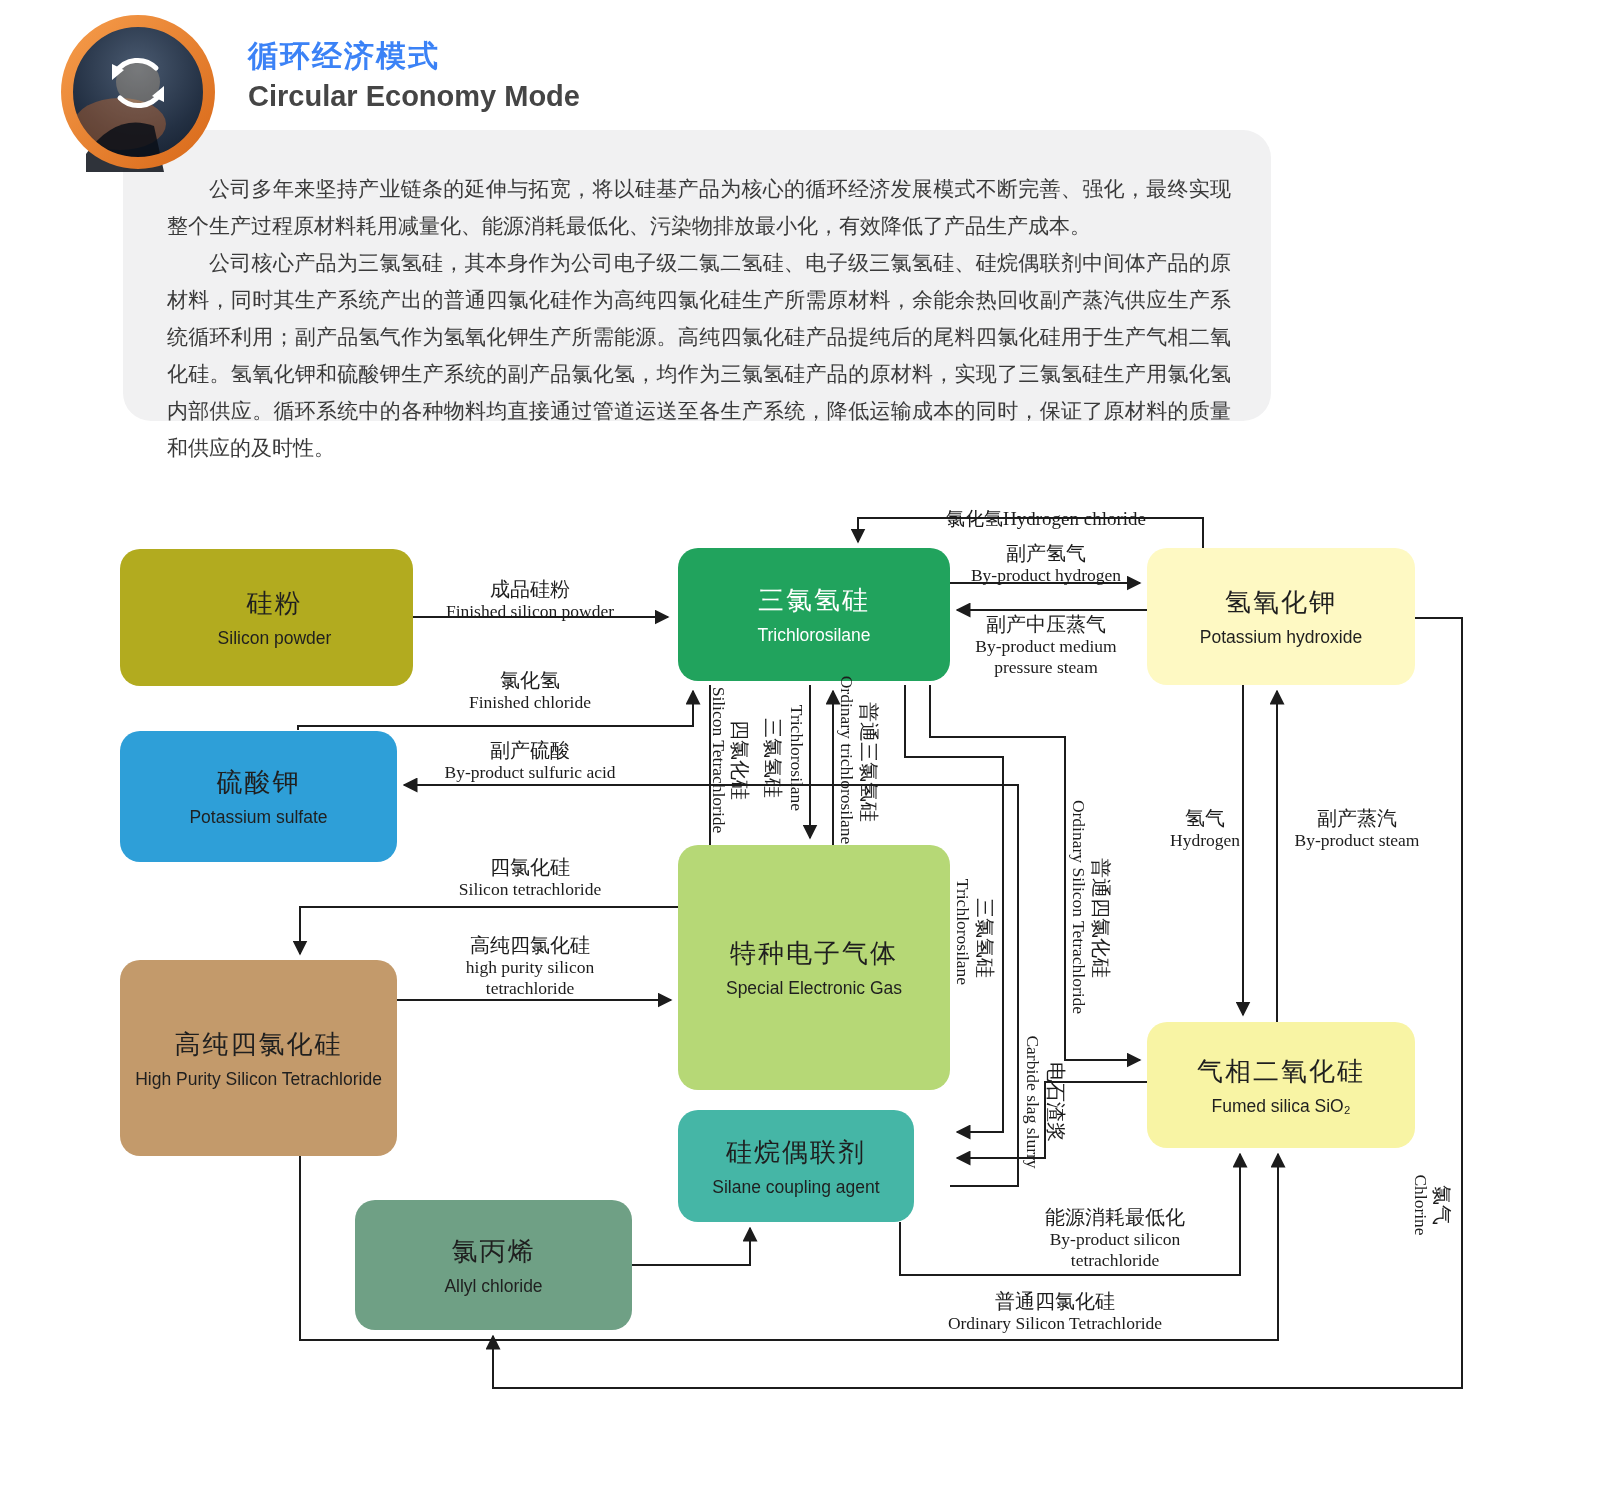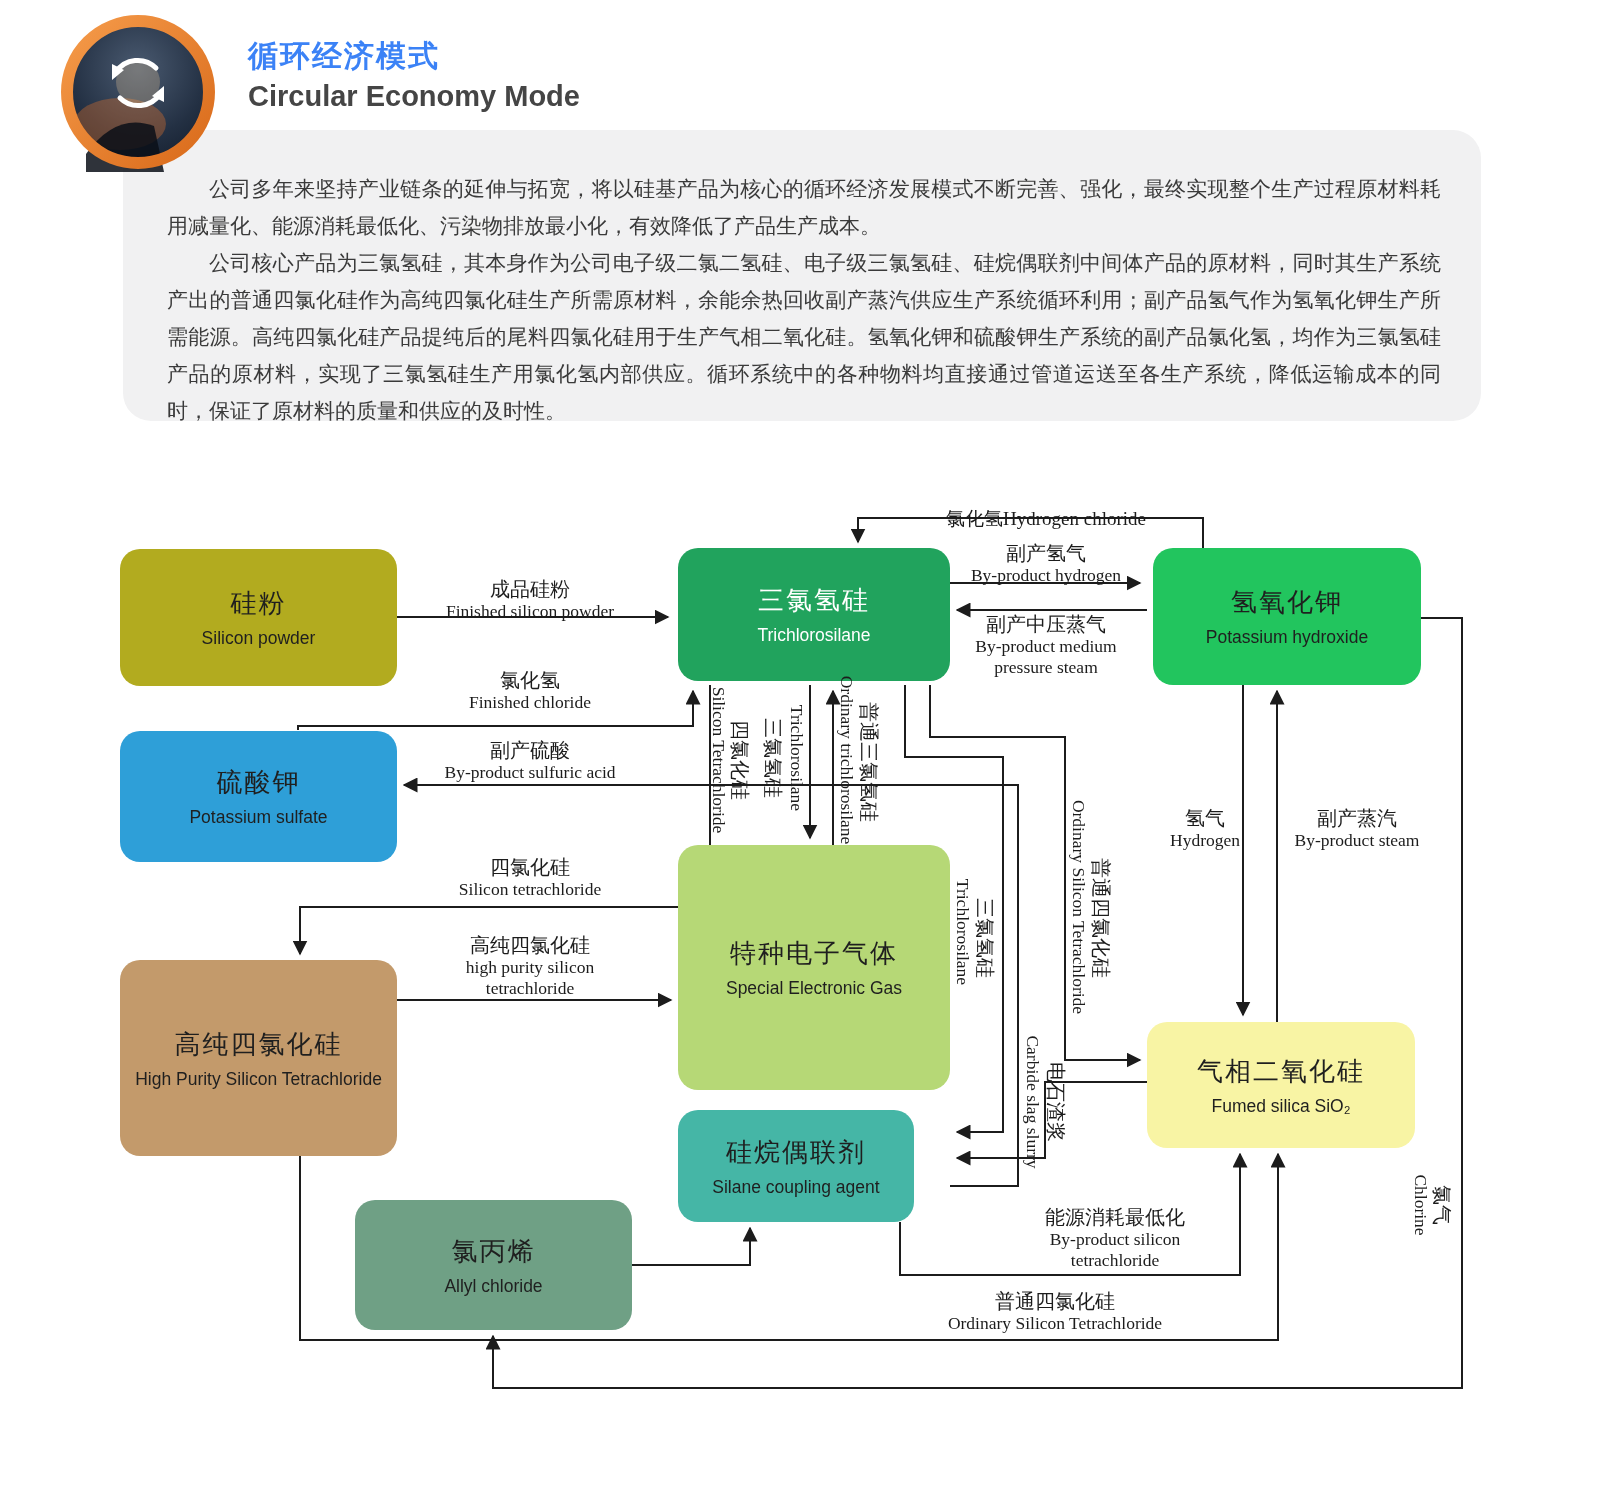--- a/index.html
+++ b/index.html
@@ -7,21 +7,21 @@
        font-family:"Liberation Sans","DejaVu Sans",sans-serif;}
   .abs{position:absolute;}
 
   
   #logo{left:58px;top:12px;width:160px;height:160px;z-index:5;}
   #titles{left:248px;top:36px;}
   .title-zh{font-size:30px;font-weight:bold;color:#3b82f6;letter-spacing:2px;line-height:1.35;}
   .title-en{font-size:29px;font-weight:bold;color:#454545;line-height:1.35;}
 
   
-  #intro{left:123px;top:130px;width:1358px;height:291px;background:#f1f1f2;border-radius:28px;}
+  #intro{left:123px;top:130px;width:1148px;height:291px;background:#f1f1f2;border-radius:28px;}
   #intro-text{position:absolute;left:44px;right:40px;top:40px;}
   #intro-text p{margin:0;font-size:21px;line-height:37px;color:#3a3a3a;text-indent:2em;text-align:justify;}
 
   
   #diagram{left:0;top:0;width:1603px;height:1490px;}
   #arrows{position:absolute;left:0;top:0;}
   #arrows polyline{fill:none;stroke:#1c1c1c;stroke-width:2;}
 
   .node{position:absolute;border-radius:20px;display:flex;flex-direction:column;
         align-items:center;justify-content:center;gap:7px;text-align:center;}
@@ -100,29 +100,29 @@
         <polyline points="1243,685 1243,1015" marker-end="url(#arr)"></polyline>
         <polyline points="1277,1022 1277,691" marker-end="url(#arr)"></polyline>
         <polyline points="1147,1082 1045,1082 1045,1158 957,1158" marker-end="url(#arr)"></polyline>
         <polyline points="900,1222 900,1275 1240,1275 1240,1154" marker-end="url(#arr)"></polyline>
         <polyline points="300,1156 300,1340 1278,1340 1278,1154" marker-end="url(#arr)"></polyline>
         <polyline points="1415,618 1462,618 1462,1388 493,1388 493,1336" marker-end="url(#arr)"></polyline>
         <polyline points="632,1265 750,1265 750,1228" marker-end="url(#arr)"></polyline>
       </g>
   </svg>
 
-<div class="node" style="left: 120px; top: 549px; width: 277px; height: 137px; background: rgb(178, 171, 31); color: rgb(31, 31, 31);">
+<div class="node" style="left: 120px; top: 549px; width: 277px; height: 137px; background: rgb(178, 171, 31); color: rgb(31, 31, 31); padding-left: 16px;">
       <div class="zh">硅粉</div>
       <div class="en">Silicon powder</div>
     </div>
     <div class="node" style="left: 678px; top: 548px; width: 272px; height: 133px; background: rgb(33, 163, 93); color: rgb(255, 255, 255);">
       <div class="zh">三氯氢硅</div>
       <div class="en">Trichlorosilane</div>
     </div>
-    <div class="node" style="left: 1147px; top: 548px; width: 268px; height: 137px; background: #22c55e; color: rgb(31, 31, 31); margin-left: 6px;">
+    <div class="node" style="left: 1147px; top: 548px; width: 268px; height: 137px; background: #fef9c3; color: rgb(31, 31, 31);">
       <div class="zh">氢氧化钾</div>
       <div class="en">Potassium hydroxide</div>
     </div>
     <div class="node" style="left: 120px; top: 731px; width: 277px; height: 131px; background: rgb(46, 159, 216); color: rgb(31, 31, 31);">
       <div class="zh">硫酸钾</div>
       <div class="en">Potassium sulfate</div>
     </div>
     <div class="node" style="left: 678px; top: 845px; width: 272px; height: 245px; background: rgb(182, 216, 118); color: rgb(31, 31, 31);">
       <div class="zh">特种电子气体</div>
       <div class="en">Special Electronic Gas</div>

